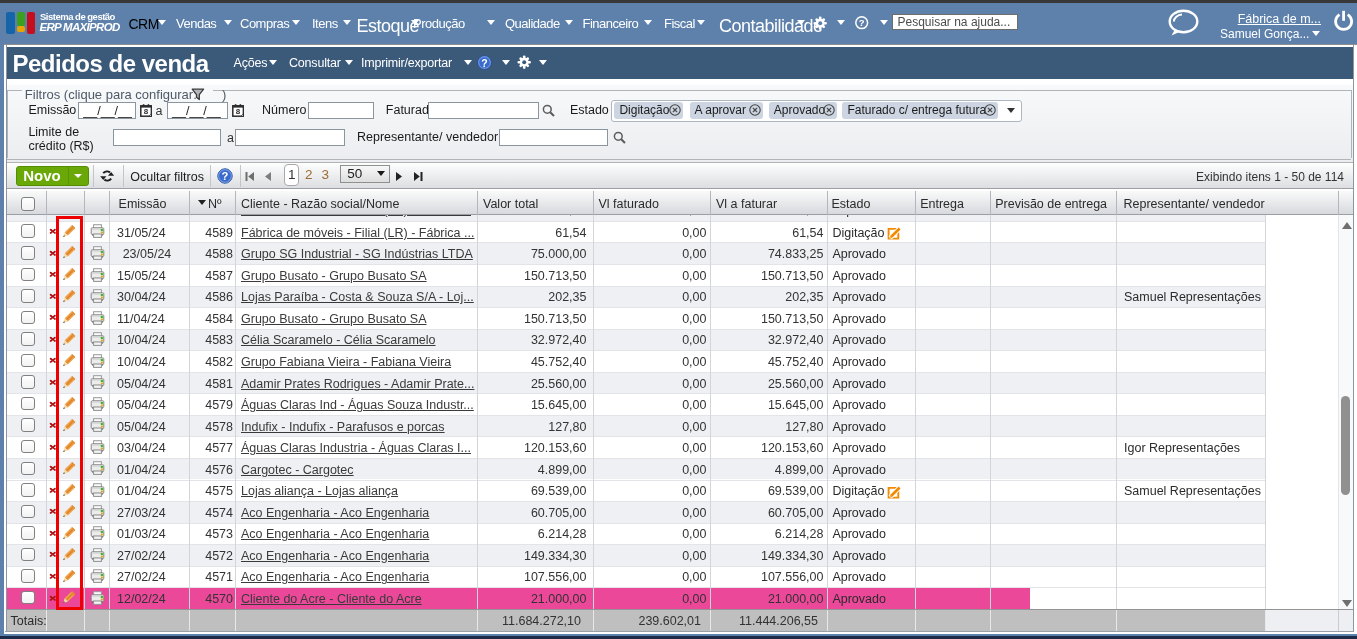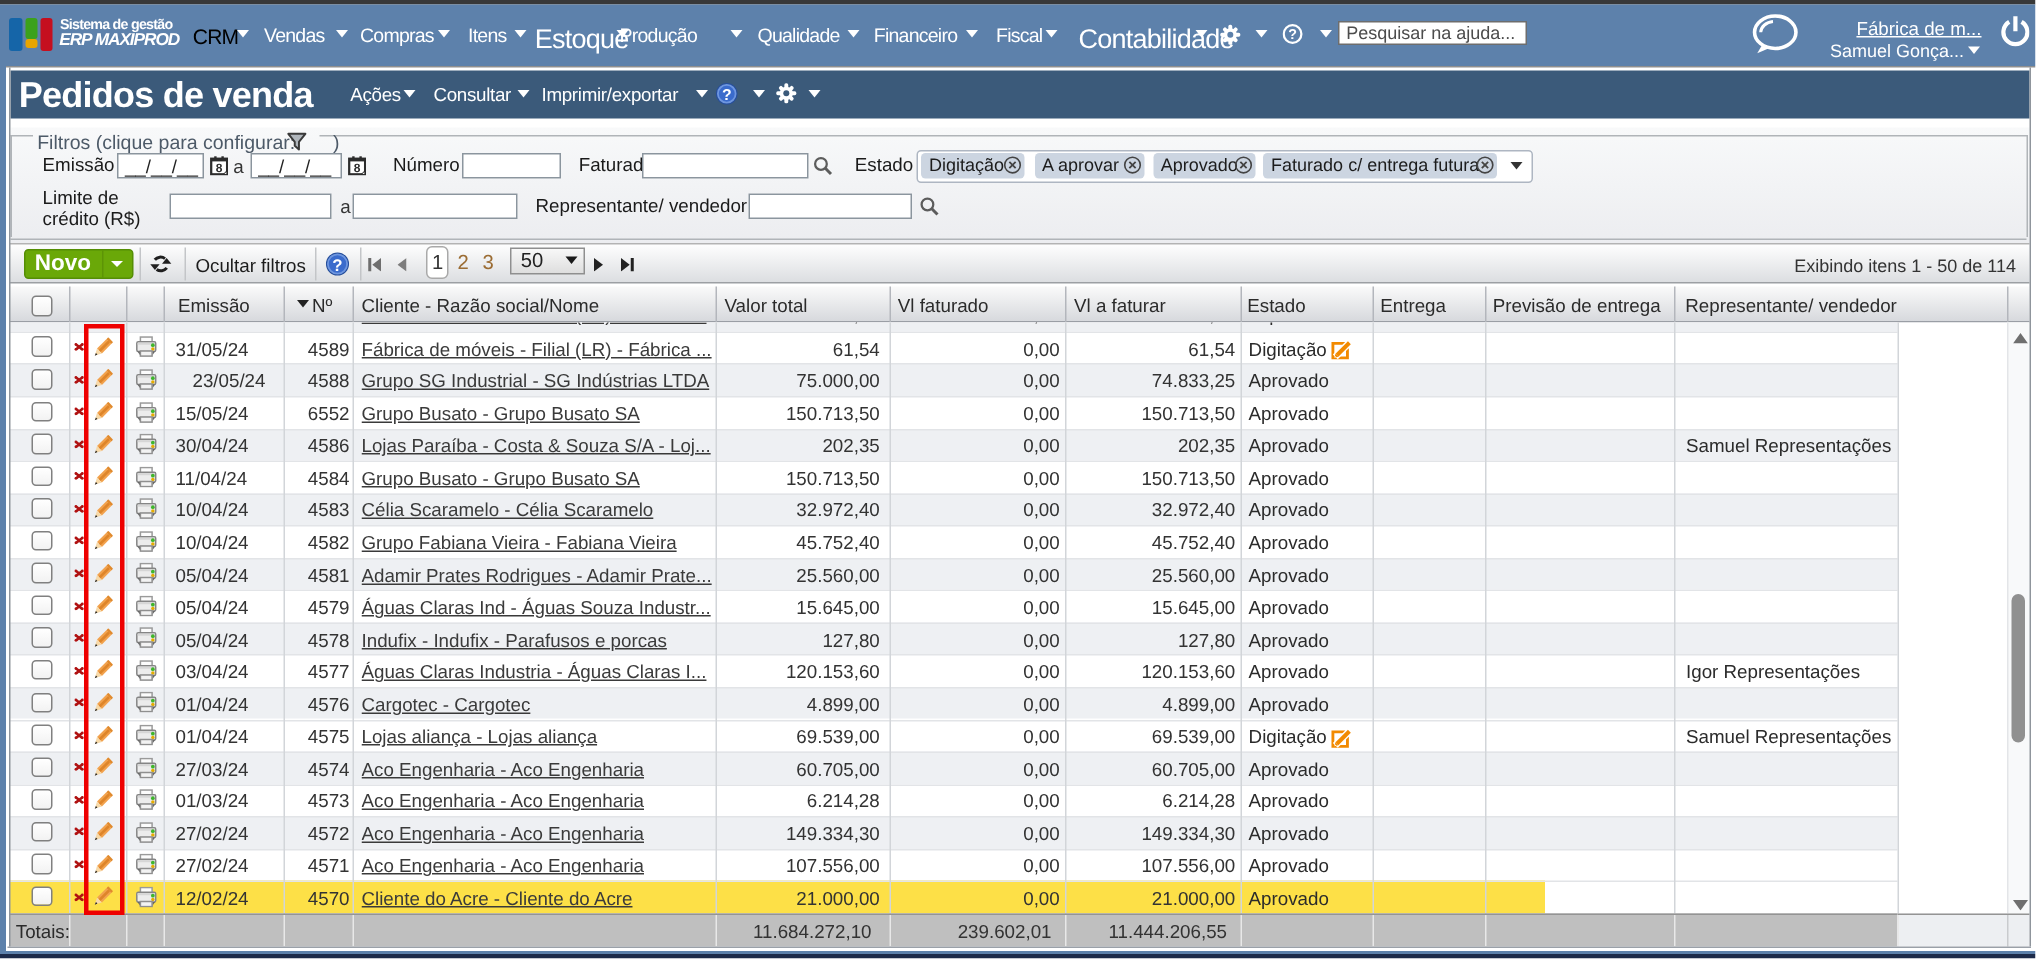--- a/index.html
+++ b/index.html
@@ -326,21 +326,21 @@
 <svg style="position:absolute;left:84.8px;top:3.5px" width="15" height="14" viewBox="0 0 15 14">
       <rect x="3.6" y="0.7" width="7.8" height="3.6" fill="#fcfcfc" stroke="#9a9a9a" stroke-width="1"></rect>
       <rect x="1.2" y="3.8" width="12.6" height="6.6" rx="1" fill="#ececec" stroke="#858585" stroke-width="1"></rect>
       <rect x="1.8" y="4.4" width="11.4" height="1.4" fill="#d6d6d6"></rect>
       <circle cx="11.9" cy="6.1" r="1.25" fill="#3eb52c"></circle>
       <circle cx="11.9" cy="8.6" r="1.15" fill="#e5ad00"></circle>
       <polygon points="1.6,10.4 3.4,12.8 3.4,10.4" fill="#666"></polygon>
       <polygon points="13.4,10.4 11.6,12.8 11.6,10.4" fill="#666"></polygon>
       <rect x="3.6" y="10" width="7.8" height="3.4" fill="#f3f3f3" stroke="#8f8f8f" stroke-width="1"></rect>
     </svg>
-<span class="num" style="left:111.5px;top:4.8px;width:60px;text-align:right">23/05/24</span>
+<span class="num" style="left:111.5px;top:4.8px;width:60px;text-align:center">23/05/24</span>
 <span class="num" style="left:160px;top:4.8px;width:67.5px">4588</span>
 <span class="lnk" style="left:235.5px;top:4.8px;width:235px">Grupo SG Industrial - SG Indústrias LTDA</span>
 <span class="num" style="left:460px;top:4.8px;width:121px">75.000,00</span>
 <span class="num" style="left:580px;top:4.8px;width:121px">0,00</span>
 <span class="num" style="left:697px;top:4.8px;width:121px">74.833,25</span>
 <span class="hl" style="left:826.9px;top:4.8px">Aprovado</span>
 </div>
 <div class="a" style="left:5.5px;top:264.00px;width:1259.5px;height:21.55px;background:#fff">
 <div class="cb" style="left:15.5px;top:3.6px"></div>
 <svg style="position:absolute;left:43.3px;top:7.3px" width="8" height="7" viewBox="0 0 8 7">
@@ -366,21 +366,21 @@
       <rect x="3.6" y="0.7" width="7.8" height="3.6" fill="#fcfcfc" stroke="#9a9a9a" stroke-width="1"></rect>
       <rect x="1.2" y="3.8" width="12.6" height="6.6" rx="1" fill="#ececec" stroke="#858585" stroke-width="1"></rect>
       <rect x="1.8" y="4.4" width="11.4" height="1.4" fill="#d6d6d6"></rect>
       <circle cx="11.9" cy="6.1" r="1.25" fill="#3eb52c"></circle>
       <circle cx="11.9" cy="8.6" r="1.15" fill="#e5ad00"></circle>
       <polygon points="1.6,10.4 3.4,12.8 3.4,10.4" fill="#666"></polygon>
       <polygon points="13.4,10.4 11.6,12.8 11.6,10.4" fill="#666"></polygon>
       <rect x="3.6" y="10" width="7.8" height="3.4" fill="#f3f3f3" stroke="#8f8f8f" stroke-width="1"></rect>
     </svg>
 <span class="num" style="left:111.5px;top:4.8px;width:60px;text-align:left">15/05/24</span>
-<span class="num" style="left:160px;top:4.8px;width:67.5px">6552</span>
+<span class="num" style="left:160px;top:4.8px;width:67.5px">4587</span>
 <span class="lnk" style="left:235.5px;top:4.8px;width:235px">Grupo Busato - Grupo Busato SA</span>
 <span class="num" style="left:460px;top:4.8px;width:121px">150.713,50</span>
 <span class="num" style="left:580px;top:4.8px;width:121px">0,00</span>
 <span class="num" style="left:697px;top:4.8px;width:121px">150.713,50</span>
 <span class="hl" style="left:826.9px;top:4.8px">Aprovado</span>
 </div>
 <div class="a" style="left:5.5px;top:285.55px;width:1259.5px;height:21.55px;background:#eef0f3">
 <div class="cb" style="left:15.5px;top:3.6px"></div>
 <svg style="position:absolute;left:43.3px;top:7.3px" width="8" height="7" viewBox="0 0 8 7">
       <g fill="#b01212">
@@ -929,21 +929,21 @@
       <rect x="3.6" y="10" width="7.8" height="3.4" fill="#f3f3f3" stroke="#8f8f8f" stroke-width="1"></rect>
     </svg>
 <span class="num" style="left:111.5px;top:4.8px;width:60px;text-align:left">27/02/24</span>
 <span class="num" style="left:160px;top:4.8px;width:67.5px">4571</span>
 <span class="lnk" style="left:235.5px;top:4.8px;width:235px">Aco Engenharia - Aco Engenharia</span>
 <span class="num" style="left:460px;top:4.8px;width:121px">107.556,00</span>
 <span class="num" style="left:580px;top:4.8px;width:121px">0,00</span>
 <span class="num" style="left:697px;top:4.8px;width:121px">107.556,00</span>
 <span class="hl" style="left:826.9px;top:4.8px">Aprovado</span>
 </div>
-<div class="a" style="left:5.5px;top:587.25px;width:1024px;height:21.55px;background:#fde047">
+<div class="a" style="left:5.5px;top:587.25px;width:1024px;height:21.55px;background:#ec4899">
 <div class="cb" style="left:15.5px;top:3.6px"></div>
 <svg style="position:absolute;left:43.3px;top:7.3px" width="8" height="7" viewBox="0 0 8 7">
       <g fill="#b01212">
         <polygon points="1,2.2 2.2,1 6.5,4.4 5.3,5.6"></polygon>
         <polygon points="5.3,1 6.5,2.2 2.2,5.6 1,4.4"></polygon>
         <circle cx="1.6" cy="1.6" r="0.9"></circle>
         <circle cx="5.9" cy="1.6" r="0.9"></circle>
         <circle cx="1.6" cy="4.9" r="0.9"></circle>
         <circle cx="5.9" cy="4.9" r="0.9"></circle>
       </g>

